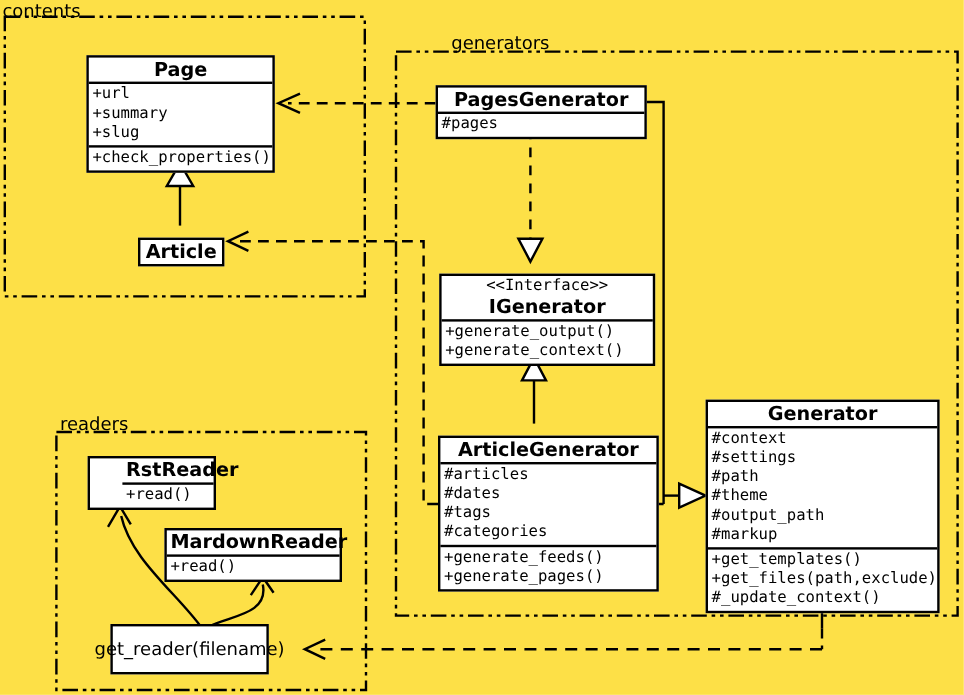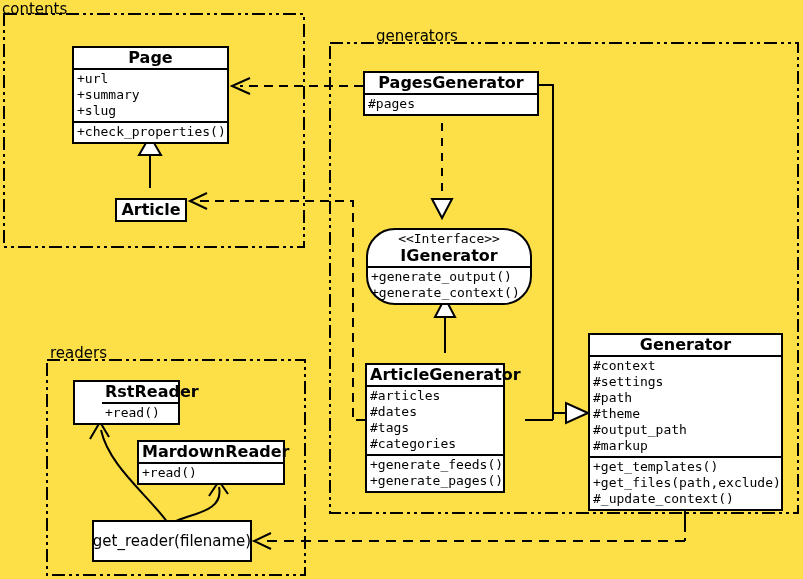--- a/index.html
+++ b/index.html
@@ -121,30 +121,30 @@
     <div class="title">Article</div>
   </div>
 
   <div class="box" style="left:363px; top:61px; width:176px;">
     <div class="title">PagesGenerator</div>
     <div class="sec">
       <div class="member">#pages</div>
     </div>
   </div>
 
-  <div class="box" style="left:366px; top:218px; width:166px;border-radius:29px;">
+  <div class="box" style="left:366px; top:218px; width:180px;">
     <div class="stereotype">&lt;&lt;Interface&gt;&gt;</div>
     <div class="title">IGenerator</div>
     <div class="sec">
       <div class="member">+generate_output()</div>
       <div class="member">+generate_context()</div>
     </div>
   </div>
 
-  <div class="box" style="left:365px; top:353px; width:140px;">
+  <div class="box" style="left:365px; top:353px; width:184px;">
     <div class="title">ArticleGenerator</div>
     <div class="sec">
       <div class="member">#articles</div>
       <div class="member">#dates</div>
       <div class="member">#tags</div>
       <div class="member">#categories</div>
     </div>
     <div class="sec">
       <div class="member">+generate_feeds()</div>
       <div class="member">+generate_pages()</div>
@@ -175,17 +175,17 @@
     </div>
   </div>
 
   <div class="box" style="left:137px; top:430px; width:148px;">
     <div class="title">MardownReader</div>
     <div class="sec">
       <div class="member">+read()</div>
     </div>
   </div>
 
-  <div class="plainbox" style="left:92px; top:520px; width:160px; height:42px;">
+  <div class="plainbox" style="left:92px; top:520px; width:132px; height:42px;">
     <span>get_reader(filename)</span>
   </div>
 
 </div>
 
 </body></html>

